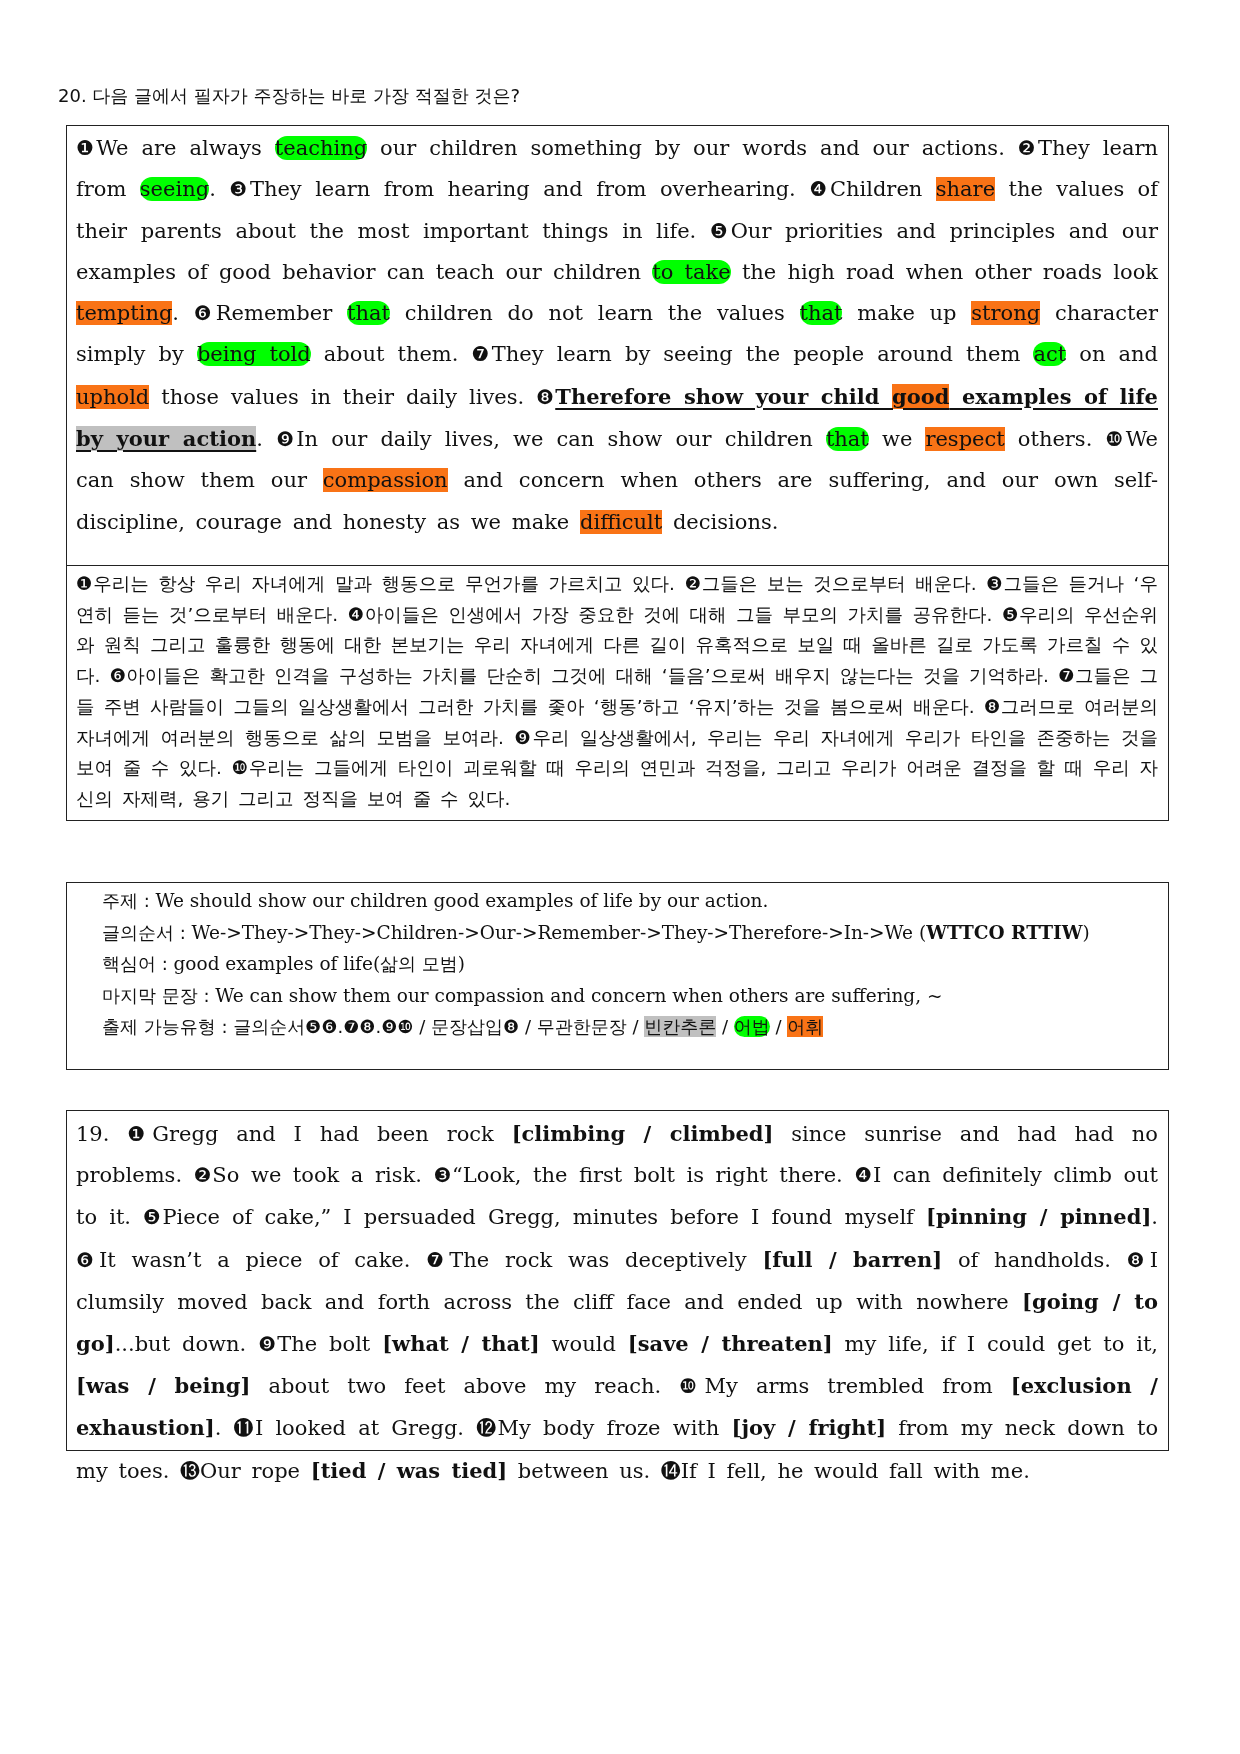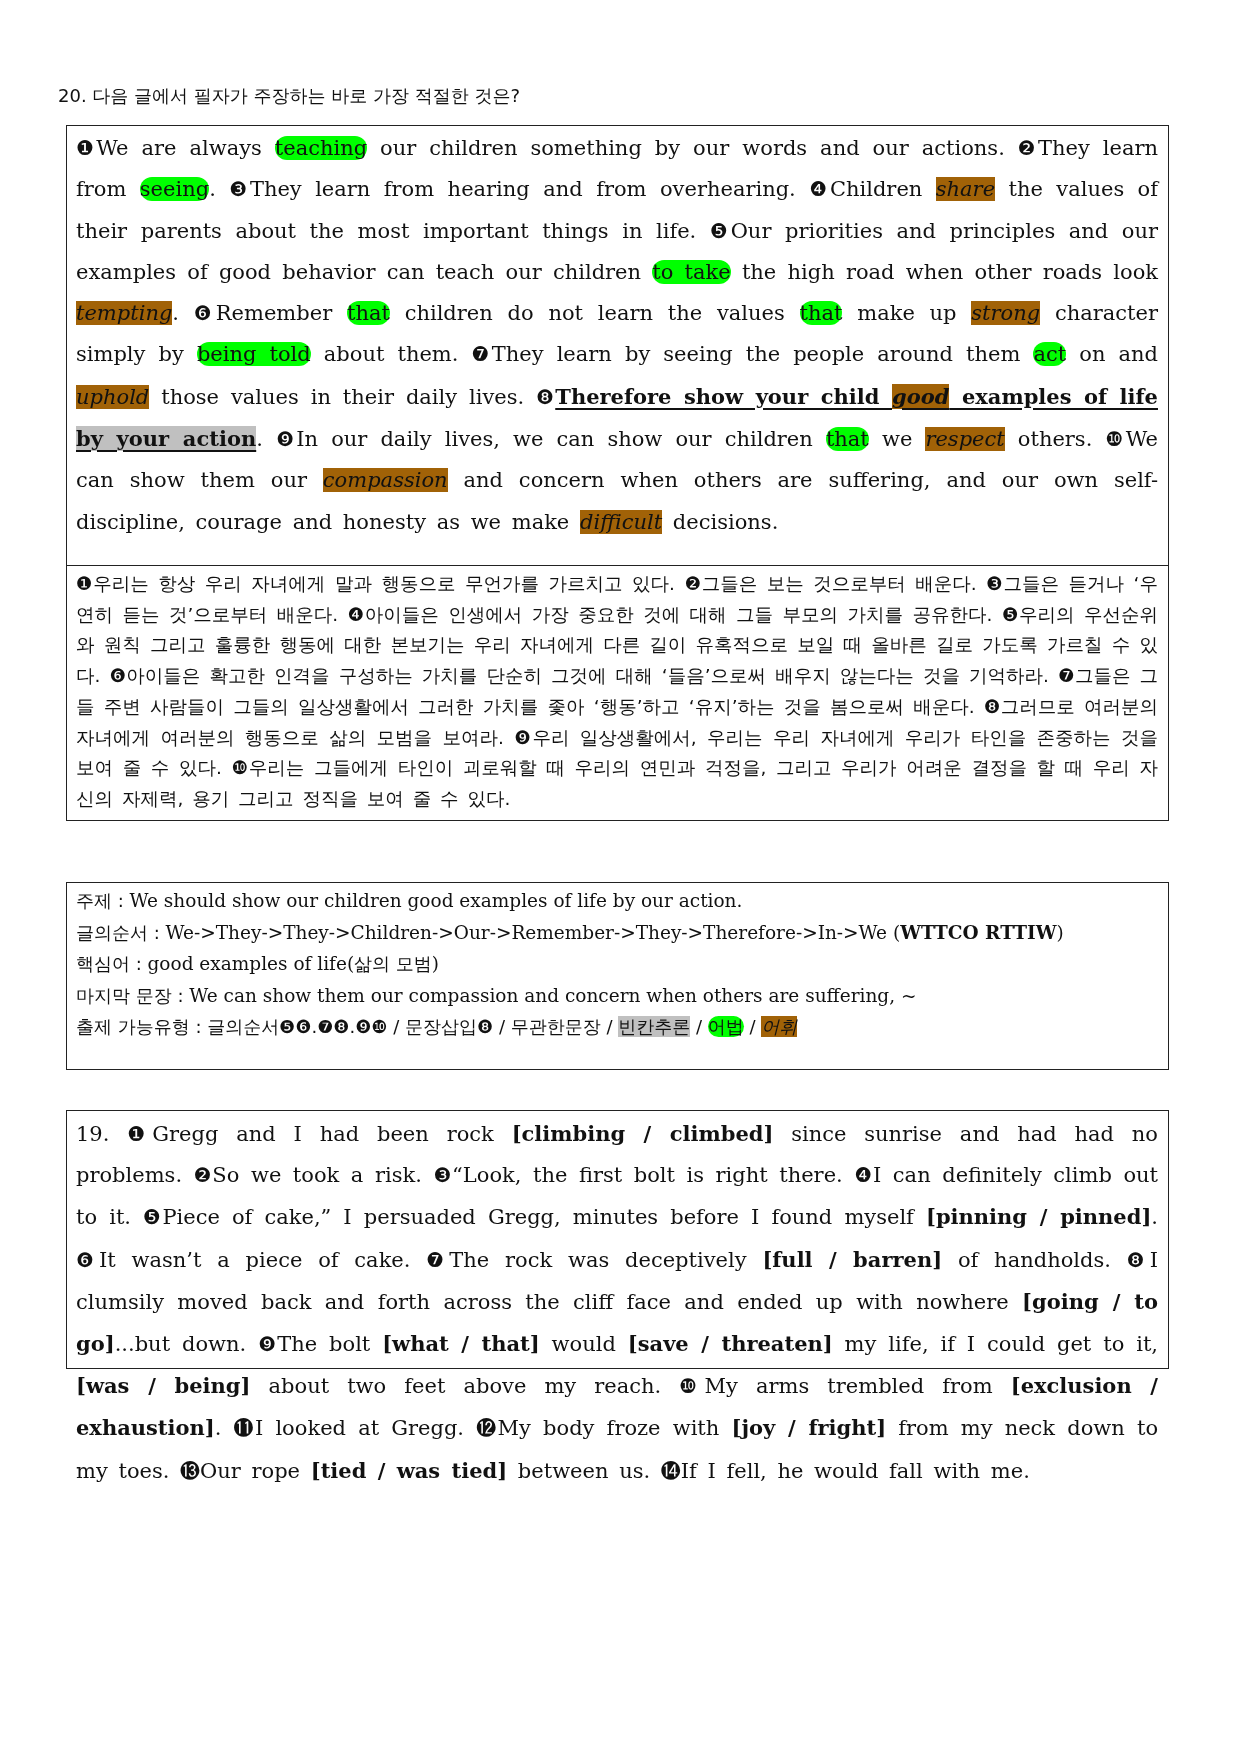--- a/index.html
+++ b/index.html
@@ -29,33 +29,33 @@
     font-size: 18.5px; line-height: 30.7px;
     text-align: justify; text-align-last: left;
     word-spacing: 3px;
   }
   .summary {
     top: 882px; height: 188px;
     padding: 2px 10px 0 9px;
     font-family: "DejaVu Serif", "Liberation Serif", serif;
     font-size: 18.5px; line-height: 31.5px;
   }
-  .summary .row { white-space: nowrap; }
+  .summary .row { white-space: nowrap; margin-left: 26px; }
   .summary .ko { font-family: "DejaVu Sans", sans-serif; font-size: 18px; }
   .passage2 {
-    top: 1110px; height: 259px;
+    top: 1110px; height: 341px;
     padding: 2px 10px 0 9px;
     font-family: "DejaVu Serif", "Liberation Serif", serif;
     font-size: 21px; line-height: 41.2px;
     text-align: justify; text-align-last: left;
     word-spacing: 4px;
   }
 
   .hl-g { background: #00ff00; border-radius: 12px; }
-  .hl-c { background: #a16207; font-style: italic; }
+  .hl-c { background: #f97316; }
   .hl-gray { background: #c0c0c0; text-align: center; }
   .ul { text-decoration: underline; text-underline-offset: 4px; font-weight: bold; }
   .b { font-weight: bold; }
   .num { font-family: "DejaVu Sans", sans-serif; font-size: 0.95em; }
 </style>
 </head>
 <body>
 
 <div class="page">
 

